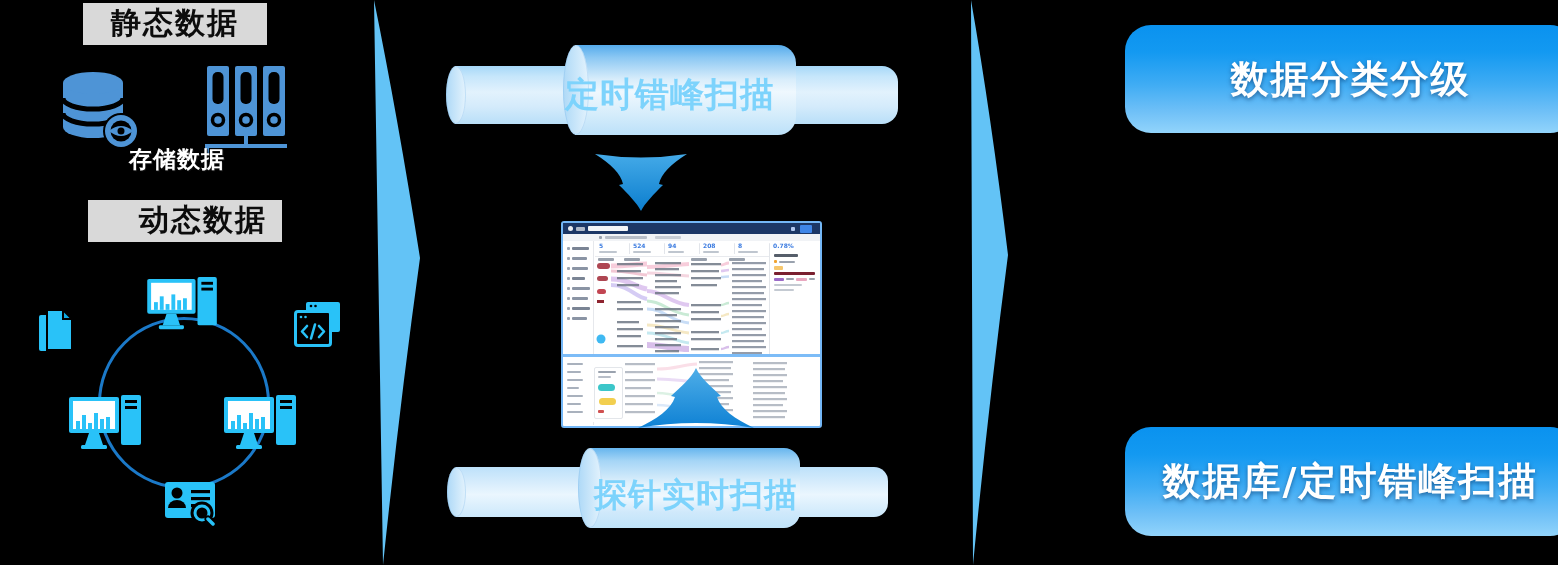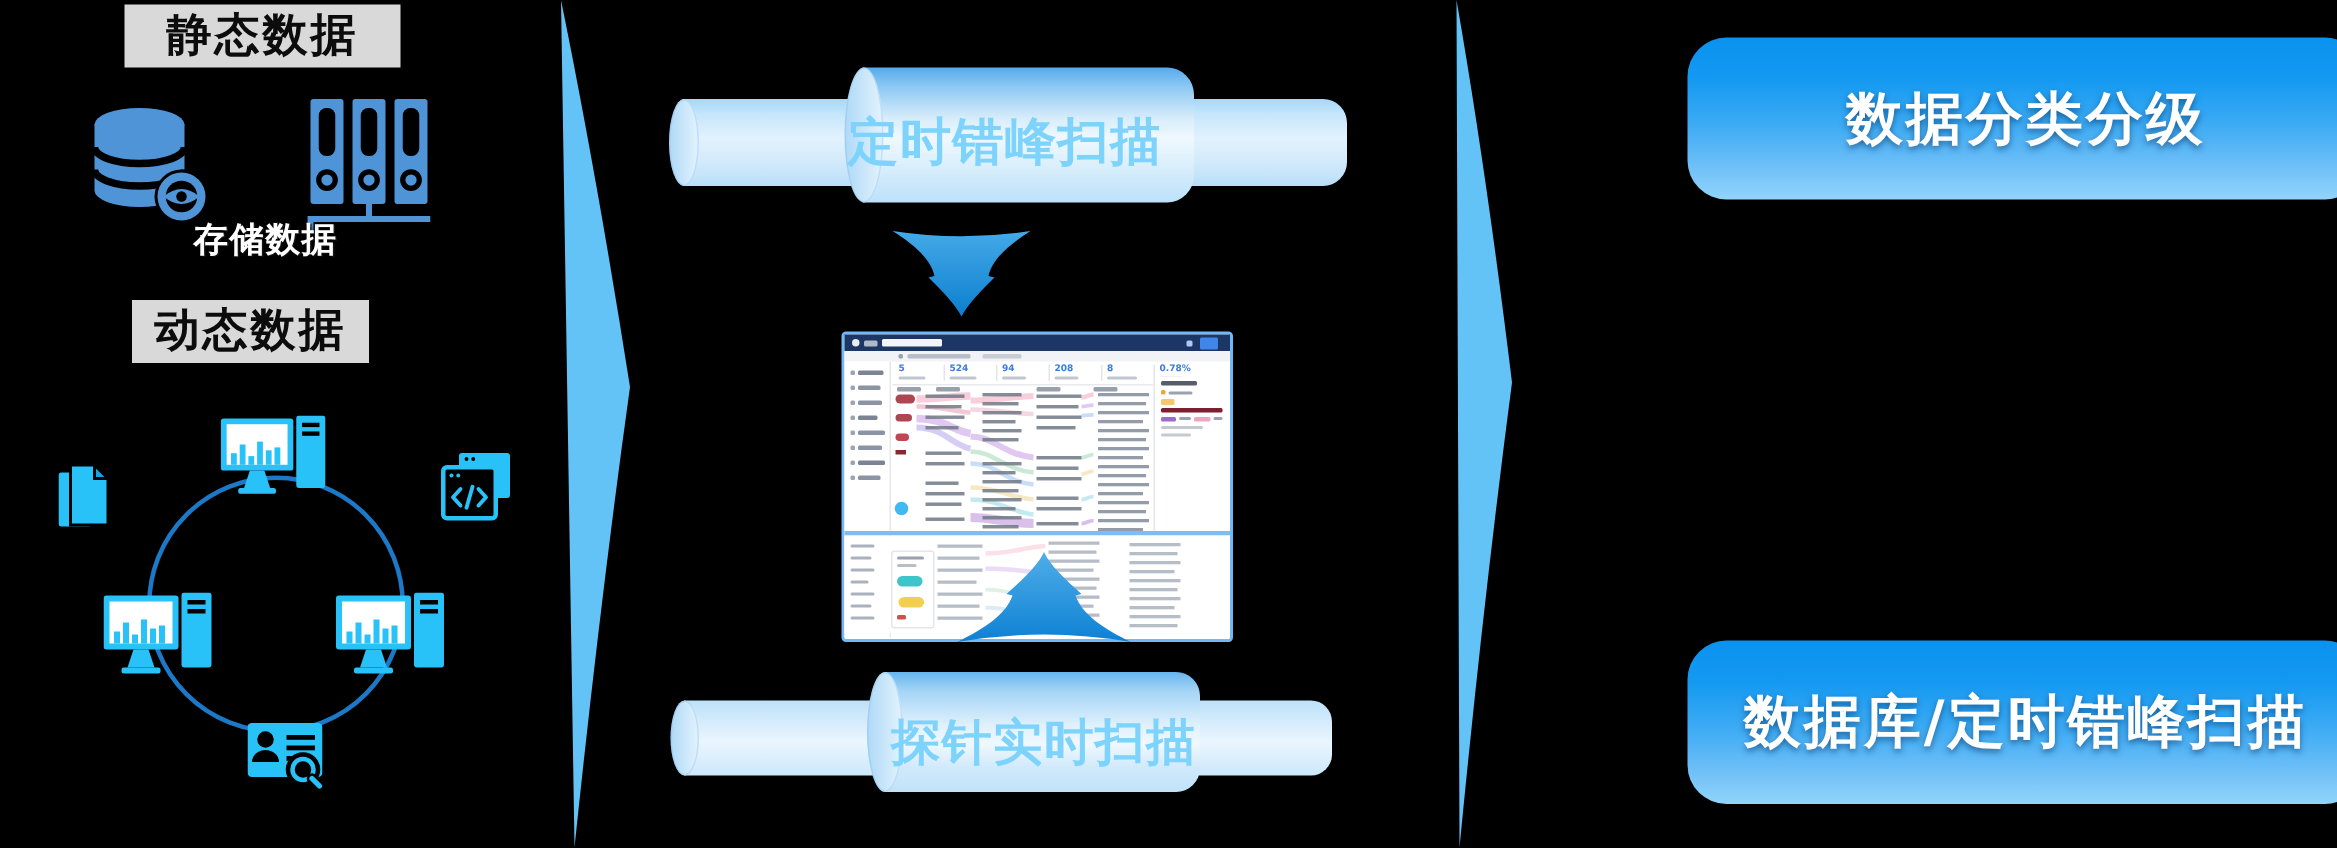--- a/index.html
+++ b/index.html
@@ -76,21 +76,21 @@
     </g>
     <g fill="none" stroke="#000" stroke-width="3.5">
       <circle cx="13" cy="54" r="5.5"></circle>
       <circle cx="41" cy="54" r="5.5"></circle>
       <circle cx="69" cy="54" r="5.5"></circle>
     </g>
   </svg>
 
   <div class="abs storage-label" style="left:118px;top:144px;width:118px;">存储数据</div>
 
-  <div class="abs label-box" style="left:88px;top:200px;width:158px;height:42px;">
+  <div class="abs label-box" style="left:88px;top:200px;width:158px;height:42px;padding-left:36px;">
     <span>动态数据</span>
   </div>
 
   <div class="abs ring" style="left:98px;top:317px;width:166px;height:166px;"></div>
 
   <svg class="abs" style="left:147px;top:277px;" width="72" height="58" viewBox="0 0 74 60">
     <g fill="#29C2F8">
       <rect x="52" y="0" width="20" height="50" rx="2"></rect>
       <rect x="0" y="2" width="50" height="36" rx="2"></rect>
       <path d="M20,38 h10 l4,12 h-18 z"></path>

